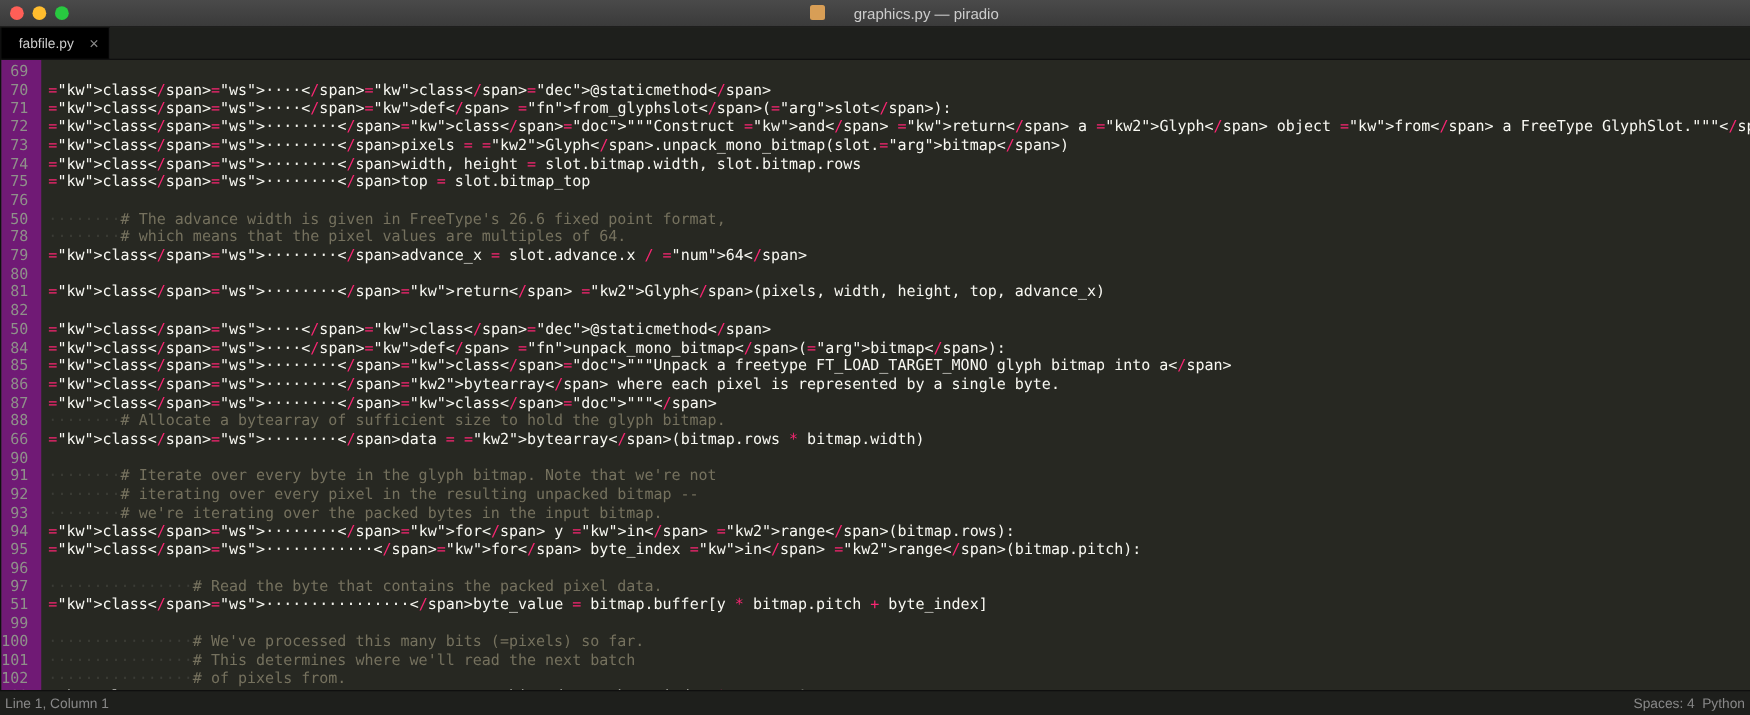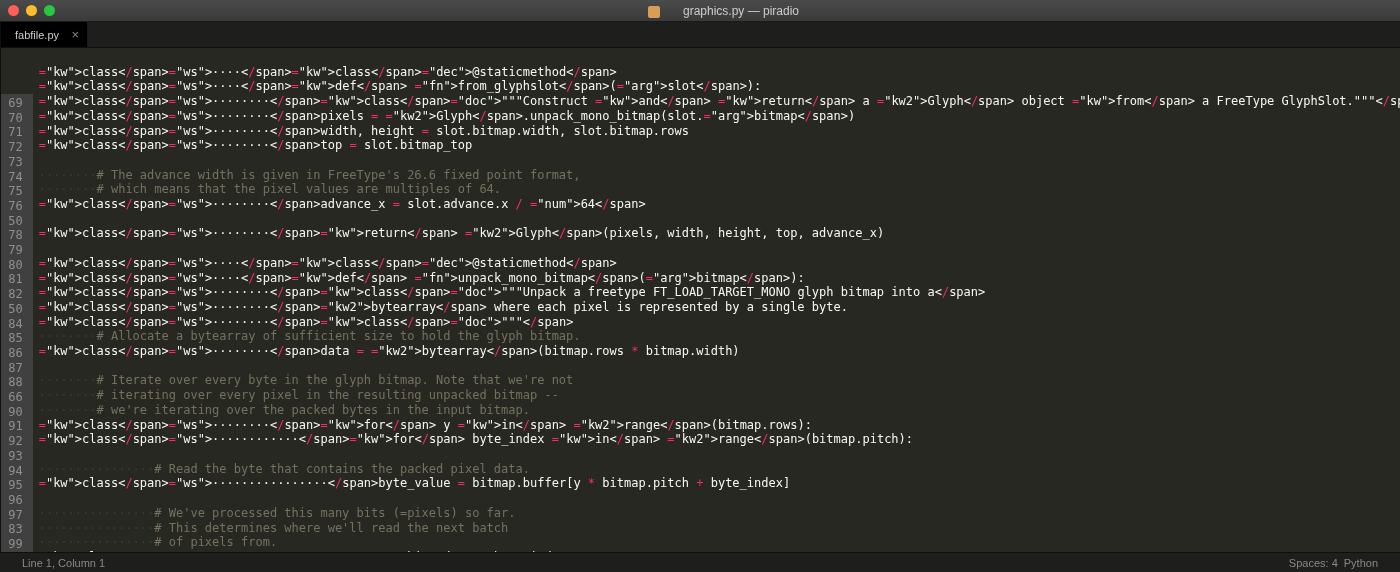--- a/index.html
+++ b/index.html
@@ -23,21 +23,21 @@
 .traffic-lights { display: flex; gap: 7px; }
 .traffic-light { width: 11px; height: 11px; border-radius: 50%; }
 .tl-red { background: #ff5f57; }
 .tl-yellow { background: #ffbd2e; }
 .tl-green { background: #28c940; }
 .title-center {
   flex: 1;
   text-align: center;
   color: #ccc;
   font-size: 12px;
-  display:flex; align-items:flex-end; justify-content:center; gap:23px;
+  display:flex; align-items:flex-start; justify-content:center; gap:23px;
 }
 .title-icon{ width:12px;height:12px;background:#d89e56;border-radius:2px;display:inline-block;}
 .main-container { display: flex; height: 530px; }
 .sidebar {
   width: 160px;
   background: #1e1f1c;
   border-right: 1px solid #0f0f0f;
   overflow: hidden;
 }
 .sidebar-header {
@@ -74,33 +74,33 @@
   display:flex; align-items:center;
 }
 .tab-close {
   position: absolute;
   right: 8px;
   color: #888;
   font-size: 13px;
   cursor:pointer;
 }
 .code-container { flex: 1; display: flex; overflow: hidden; }
-.gutter { background: #404040; padding: 2px 10px 0 0; text-align: right; margin-top: 46px; }
+.gutter { background: #701a75; padding: 2px 10px 0 0; text-align: right; }
 .gutter-line { color: #8f908a; font-family: Menlo, Consolas, monospace; font-size: 12px; line-height: 14.7px; }
 .code { flex: 1; padding: 2px 0 0 6px; font-family: Menlo, Consolas, monospace; font-size: 12px; line-height: 14.7px; white-space: pre; overflow:hidden;}
 .code .ws { color: #3b3c36; }
 .code .cm { color: #75715e; }
 .code .op { color: #f92672; }
 .statusbar {
   height: 20px;
   background: #1e1f1c;
   border-top: 1px solid #0f0f0f;
   display: flex;
   align-items: center;
-  padding: 0 22px;
+  padding: 0 4px;
   color: #888;
   font-size: 11px;
 }
 .statusbar .spacer { flex: 1; }
 .statusbar > div { margin-left: 6px;}
 .statusbar > div:first-child { margin-left: 0; }
 </style>
 </head>
 <body>
 
@@ -201,21 +201,21 @@
             <div class="gutter-line">88</div>
             <div class="gutter-line">66</div>
             <div class="gutter-line">90</div>
             <div class="gutter-line">91</div>
             <div class="gutter-line">92</div>
             <div class="gutter-line">93</div>
             <div class="gutter-line">94</div>
             <div class="gutter-line">95</div>
             <div class="gutter-line">96</div>
             <div class="gutter-line">97</div>
-            <div class="gutter-line">83</div>
+            <div class="gutter-line">51</div>
             <div class="gutter-line">99</div>
             <div class="gutter-line">100</div>
             <div class="gutter-line">101</div>
             <div class="gutter-line">102</div>
             <div class="gutter-line">103</div>
           </div>
           <div class="code"><div>&nbsp;</div><div><span <span="" class<span="" class="op">=</span>"kw"&gt;class&lt;<span class="op">/</span>span&gt;<span class="op">=</span>"ws"&gt;····&lt;<span class="op">/</span>span&gt;<span <span="" class<span="" class="op">=</span>"kw"&gt;class&lt;<span class="op">/</span>span&gt;<span class="op">=</span>"dec"&gt;@staticmethod&lt;<span class="op">/</span>span&gt;</div><div><span <span="" class<span="" class="op">=</span>"kw"&gt;class&lt;<span class="op">/</span>span&gt;<span class="op">=</span>"ws"&gt;····&lt;<span class="op">/</span>span&gt;<span class<span="" class="op">=</span>"kw"&gt;def&lt;<span class="op">/</span>span&gt; <span class<span="" class="op">=</span>"fn"&gt;from_glyphslot&lt;<span class="op">/</span>span&gt;(<span class<span="" class="op">=</span>"arg"&gt;slot&lt;<span class="op">/</span>span&gt;):</div><div><span <span="" class<span="" class="op">=</span>"kw"&gt;class&lt;<span class="op">/</span>span&gt;<span class="op">=</span>"ws"&gt;········&lt;<span class="op">/</span>span&gt;<span <span="" class<span="" class="op">=</span>"kw"&gt;class&lt;<span class="op">/</span>span&gt;<span class="op">=</span>"doc"&gt;"""Construct <span class<span="" class="op">=</span>"kw"&gt;and&lt;<span class="op">/</span>span&gt; <span class<span="" class="op">=</span>"kw"&gt;return&lt;<span class="op">/</span>span&gt; a <span class<span="" class="op">=</span>"kw2"&gt;Glyph&lt;<span class="op">/</span>span&gt; object <span class<span="" class="op">=</span>"kw"&gt;from&lt;<span class="op">/</span>span&gt; a FreeType GlyphSlot."""&lt;<span class="op">/</span>span&gt;</div><div><span <span="" class<span="" class="op">=</span>"kw"&gt;class&lt;<span class="op">/</span>span&gt;<span class="op">=</span>"ws"&gt;········&lt;<span class="op">/</span>span&gt;pixels <span class="op">=</span> <span class<span="" class="op">=</span>"kw2"&gt;Glyph&lt;<span class="op">/</span>span&gt;.unpack_mono_bitmap(slot.<span class<span="" class="op">=</span>"arg"&gt;bitmap&lt;<span class="op">/</span>span&gt;)</div><div><span <span="" class<span="" class="op">=</span>"kw"&gt;class&lt;<span class="op">/</span>span&gt;<span class="op">=</span>"ws"&gt;········&lt;<span class="op">/</span>span&gt;width, height <span class="op">=</span> slot.bitmap.width, slot.bitmap.rows</div><div><span <span="" class<span="" class="op">=</span>"kw"&gt;class&lt;<span class="op">/</span>span&gt;<span class="op">=</span>"ws"&gt;········&lt;<span class="op">/</span>span&gt;top <span class="op">=</span> slot.bitmap_top</div><div>&nbsp;</div><div><span class="ws">········</span><span class="cm"># The advance width is given in FreeType's 26.6 fixed point format,</span></div><div><span class="ws">········</span><span class="cm"># which means that the pixel values are multiples of 64.</span></div><div><span <span="" class<span="" class="op">=</span>"kw"&gt;class&lt;<span class="op">/</span>span&gt;<span class="op">=</span>"ws"&gt;········&lt;<span class="op">/</span>span&gt;advance_x <span class="op">=</span> slot.advance.x <span class="op">/</span> <span class<span="" class="op">=</span>"num"&gt;64&lt;<span class="op">/</span>span&gt;</div><div>&nbsp;</div><div><span <span="" class<span="" class="op">=</span>"kw"&gt;class&lt;<span class="op">/</span>span&gt;<span class="op">=</span>"ws"&gt;········&lt;<span class="op">/</span>span&gt;<span class<span="" class="op">=</span>"kw"&gt;return&lt;<span class="op">/</span>span&gt; <span class<span="" class="op">=</span>"kw2"&gt;Glyph&lt;<span class="op">/</span>span&gt;(pixels, width, height, top, advance_x)</div><div>&nbsp;</div><div><span <span="" class<span="" class="op">=</span>"kw"&gt;class&lt;<span class="op">/</span>span&gt;<span class="op">=</span>"ws"&gt;····&lt;<span class="op">/</span>span&gt;<span <span="" class<span="" class="op">=</span>"kw"&gt;class&lt;<span class="op">/</span>span&gt;<span class="op">=</span>"dec"&gt;@staticmethod&lt;<span class="op">/</span>span&gt;</div><div><span <span="" class<span="" class="op">=</span>"kw"&gt;class&lt;<span class="op">/</span>span&gt;<span class="op">=</span>"ws"&gt;····&lt;<span class="op">/</span>span&gt;<span class<span="" class="op">=</span>"kw"&gt;def&lt;<span class="op">/</span>span&gt; <span class<span="" class="op">=</span>"fn"&gt;unpack_mono_bitmap&lt;<span class="op">/</span>span&gt;(<span class<span="" class="op">=</span>"arg"&gt;bitmap&lt;<span class="op">/</span>span&gt;):</div><div><span <span="" class<span="" class="op">=</span>"kw"&gt;class&lt;<span class="op">/</span>span&gt;<span class="op">=</span>"ws"&gt;········&lt;<span class="op">/</span>span&gt;<span <span="" class<span="" class="op">=</span>"kw"&gt;class&lt;<span class="op">/</span>span&gt;<span class="op">=</span>"doc"&gt;"""Unpack a freetype FT_LOAD_TARGET_MONO glyph bitmap into a&lt;<span class="op">/</span>span&gt;</div><div><span <span="" class<span="" class="op">=</span>"kw"&gt;class&lt;<span class="op">/</span>span&gt;<span class="op">=</span>"ws"&gt;········&lt;<span class="op">/</span>span&gt;<span class<span="" class="op">=</span>"kw2"&gt;bytearray&lt;<span class="op">/</span>span&gt; where each pixel is represented by a single byte.</div><div><span <span="" class<span="" class="op">=</span>"kw"&gt;class&lt;<span class="op">/</span>span&gt;<span class="op">=</span>"ws"&gt;········&lt;<span class="op">/</span>span&gt;<span <span="" class<span="" class="op">=</span>"kw"&gt;class&lt;<span class="op">/</span>span&gt;<span class="op">=</span>"doc"&gt;"""&lt;<span class="op">/</span>span&gt;</div><div><span class="ws">········</span><span class="cm"># Allocate a bytearray of sufficient size to hold the glyph bitmap.</span></div><div><span <span="" class<span="" class="op">=</span>"kw"&gt;class&lt;<span class="op">/</span>span&gt;<span class="op">=</span>"ws"&gt;········&lt;<span class="op">/</span>span&gt;data <span class="op">=</span> <span class<span="" class="op">=</span>"kw2"&gt;bytearray&lt;<span class="op">/</span>span&gt;(bitmap.rows <span class="op">*</span> bitmap.width)</div><div>&nbsp;</div><div><span class="ws">········</span><span class="cm"># Iterate over every byte in the glyph bitmap. Note that we're not</span></div><div><span class="ws">········</span><span class="cm"># iterating over every pixel in the resulting unpacked bitmap --</span></div><div><span class="ws">········</span><span class="cm"># we're iterating over the packed bytes in the input bitmap.</span></div><div><span <span="" class<span="" class="op">=</span>"kw"&gt;class&lt;<span class="op">/</span>span&gt;<span class="op">=</span>"ws"&gt;········&lt;<span class="op">/</span>span&gt;<span class<span="" class="op">=</span>"kw"&gt;for&lt;<span class="op">/</span>span&gt; y <span class<span="" class="op">=</span>"kw"&gt;in&lt;<span class="op">/</span>span&gt; <span class<span="" class="op">=</span>"kw2"&gt;range&lt;<span class="op">/</span>span&gt;(bitmap.rows):</div><div><span <span="" class<span="" class="op">=</span>"kw"&gt;class&lt;<span class="op">/</span>span&gt;<span class="op">=</span>"ws"&gt;············&lt;<span class="op">/</span>span&gt;<span class<span="" class="op">=</span>"kw"&gt;for&lt;<span class="op">/</span>span&gt; byte_index <span class<span="" class="op">=</span>"kw"&gt;in&lt;<span class="op">/</span>span&gt; <span class<span="" class="op">=</span>"kw2"&gt;range&lt;<span class="op">/</span>span&gt;(bitmap.pitch):</div><div>&nbsp;</div><div><span class="ws">················</span><span class="cm"># Read the byte that contains the packed pixel data.</span></div><div><span <span="" class<span="" class="op">=</span>"kw"&gt;class&lt;<span class="op">/</span>span&gt;<span class="op">=</span>"ws"&gt;················&lt;<span class="op">/</span>span&gt;byte_value <span class="op">=</span> bitmap.buffer[y <span class="op">*</span> bitmap.pitch <span class="op">+</span> byte_index]</div><div>&nbsp;</div><div><span class="ws">················</span><span class="cm"># We've processed this many bits (=pixels) so far.</span></div><div><span class="ws">················</span><span class="cm"># This determines where we'll read the next batch</span></div><div><span class="ws">················</span><span class="cm"># of pixels from.</span></div><div><span <span="" class<span="" class="op">=</span>"kw"&gt;class&lt;<span class="op">/</span>span&gt;<span class="op">=</span>"ws"&gt;················&lt;<span class="op">/</span>span&gt;num_bits_done <span class="op">=</span> byte_index <span class="op">*</span> <span class<span="" class="op">=</span>"num"&gt;8&lt;<span class="op">/</span>span&gt;</div></div>
         </div>
       </div>
     </div>

